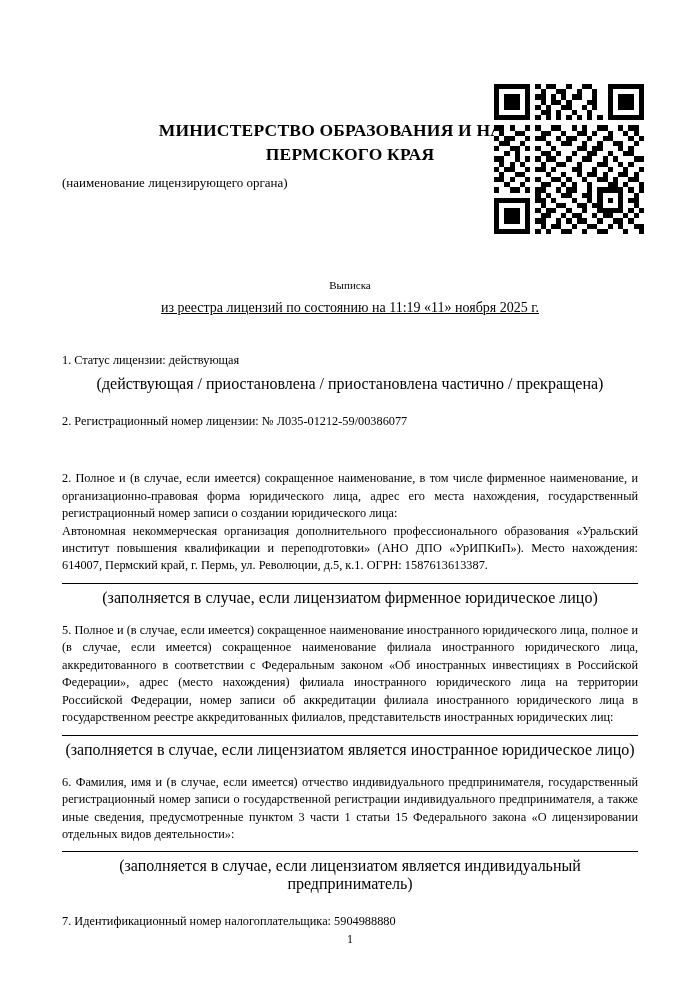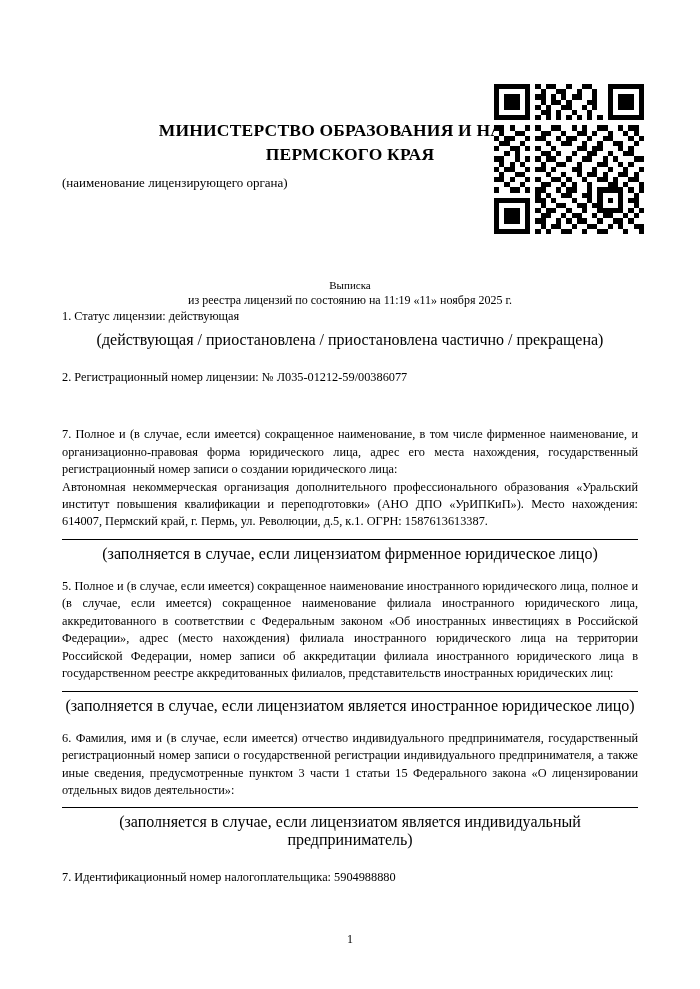--- a/index.html
+++ b/index.html
@@ -55,26 +55,28 @@
 
   
   .extract-block {
     margin-top: 88px;
     text-align: center;
   }
   .extract-title {
     font-size: 11px;
   }
   .extract-subtitle {
-    font-size: 12px;
-    margin-top: 2px;
+    font-size: 14px;
+    margin-top: 9px;
+    text-decoration: underline;
   }
 
   
   .items {
+    margin-top: 36px;
   }
   .item {
     margin-bottom: 0;
   }
   .item-text {
     font-size: 12.3px;
     line-height: 1.42;
     text-align: justify;
     text-justify: inter-word;
   }
@@ -366,21 +368,21 @@
     <div class="item">
       <div class="item-text nojust">2. Регистрационный номер лицензии: № Л035-01212-59/00386077</div>
     </div>
 
     <div class="gap-md"></div>
 
 
     <div class="gap-md"></div>
 
     <div class="item">
-      <div class="item-text">7. Полное и (в случае, если имеется) сокращенное наименование, в том числе фирменное наименование, и организационно-правовая форма юридического лица, адрес его места нахождения, государственный регистрационный номер записи о создании юридического лица:</div>
+      <div class="item-text">2. Полное и (в случае, если имеется) сокращенное наименование, в том числе фирменное наименование, и организационно-правовая форма юридического лица, адрес его места нахождения, государственный регистрационный номер записи о создании юридического лица:</div>
       <div class="item-text">Автономная некоммерческая организация дополнительного профессионального образования «Уральский институт повышения квалификации и переподготовки» (АНО ДПО «УрИПКиП»). Место нахождения: 614007, Пермский край, г. Пермь, ул. Революции, д.5, к.1. ОГРН: 1587613613387.</div>
       <hr class="rule">
       <div class="note">(заполняется в случае, если лицензиатом фирменное юридическое лицо)</div>
     </div>
 
     <div class="gap-sm"></div>
 
     <div class="item">
       <div class="item-text">5. Полное и (в случае, если имеется) сокращенное наименование иностранного юридического лица, полное и (в случае, если имеется) сокращенное наименование филиала иностранного юридического лица, аккредитованного в соответствии с Федеральным законом «Об иностранных инвестициях в Российской Федерации», адрес (место нахождения) филиала иностранного юридического лица на территории Российской Федерации, номер записи об аккредитации филиала иностранного юридического лица в государственном реестре аккредитованных филиалов, представительств иностранных юридических лиц:</div>
       <hr class="rule">

